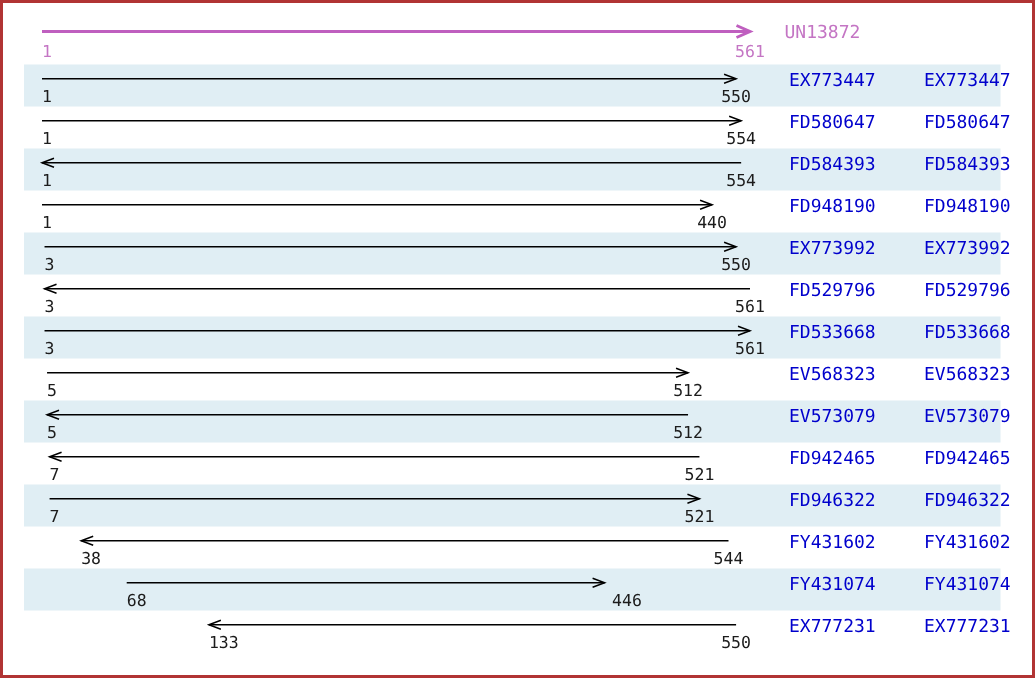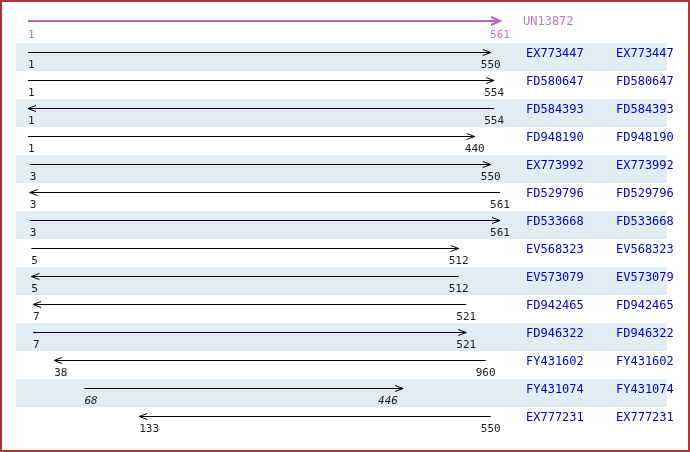--- a/index.html
+++ b/index.html
@@ -157,32 +157,32 @@
       <div class="coord end" style="left: 440.286px;">521</div>
       <div class="acc" style="left: 524px; color: rgb(0, 0, 204);">FD946322</div>
       <div class="acc" style="left: 614px; color: rgb(0, 0, 204);">FD946322</div>
     </div>
     <div class="row" style="top: 349px;">
       <svg width="686" height="28" class="arrow-svg">
         <line x1="52.12857142857143" y1="9.5" x2="483.6714285714286" y2="9.5" stroke="#000000" stroke-width="1"></line>
         <polyline points="60.12857142857143,6.5 52.12857142857143,9.5 60.12857142857143,12.5" fill="none" stroke="#000000" stroke-width="1"></polyline>
       </svg>
       <div class="coord" style="left: 52.1286px;">38</div>
-      <div class="coord end" style="left: 459.671px;">960</div>
+      <div class="coord end" style="left: 459.671px;">544</div>
       <div class="acc" style="left: 524px; color: rgb(0, 0, 204);">FY431602</div>
       <div class="acc" style="left: 614px; color: rgb(0, 0, 204);">FY431602</div>
     </div>
     <div class="row" style="top: 377px;">
       <div class="band" style="background: rgb(224, 238, 244);"></div>
       <svg width="686" height="28" class="arrow-svg">
         <line x1="82.47142857142858" y1="9.5" x2="401.07142857142856" y2="9.5" stroke="#000000" stroke-width="1"></line>
         <polyline points="393.07142857142856,6.5 401.07142857142856,9.5 393.07142857142856,12.5" fill="none" stroke="#000000" stroke-width="1"></polyline>
       </svg>
-      <div class="coord" style="left: 82.4714px; font-style: italic;">68</div>
-      <div class="coord end" style="left: 362px; font-style: italic;">446</div>
+      <div class="coord" style="left: 82.4714px;">68</div>
+      <div class="coord end" style="left: 392px;">446</div>
       <div class="acc" style="left: 524px; color: rgb(0, 0, 204);">FY431074</div>
       <div class="acc" style="left: 614px; color: rgb(0, 0, 204);">FY431074</div>
     </div>
     <div class="row" style="top: 405px;">
       <svg width="686" height="28" class="arrow-svg">
         <line x1="137.25714285714287" y1="9.5" x2="488.72857142857146" y2="9.5" stroke="#000000" stroke-width="1"></line>
         <polyline points="145.25714285714287,6.5 137.25714285714287,9.5 145.25714285714287,12.5" fill="none" stroke="#000000" stroke-width="1"></polyline>
       </svg>
       <div class="coord" style="left: 137.257px; text-align: center;">133</div>
       <div class="coord end" style="left: 464.729px;">550</div>

